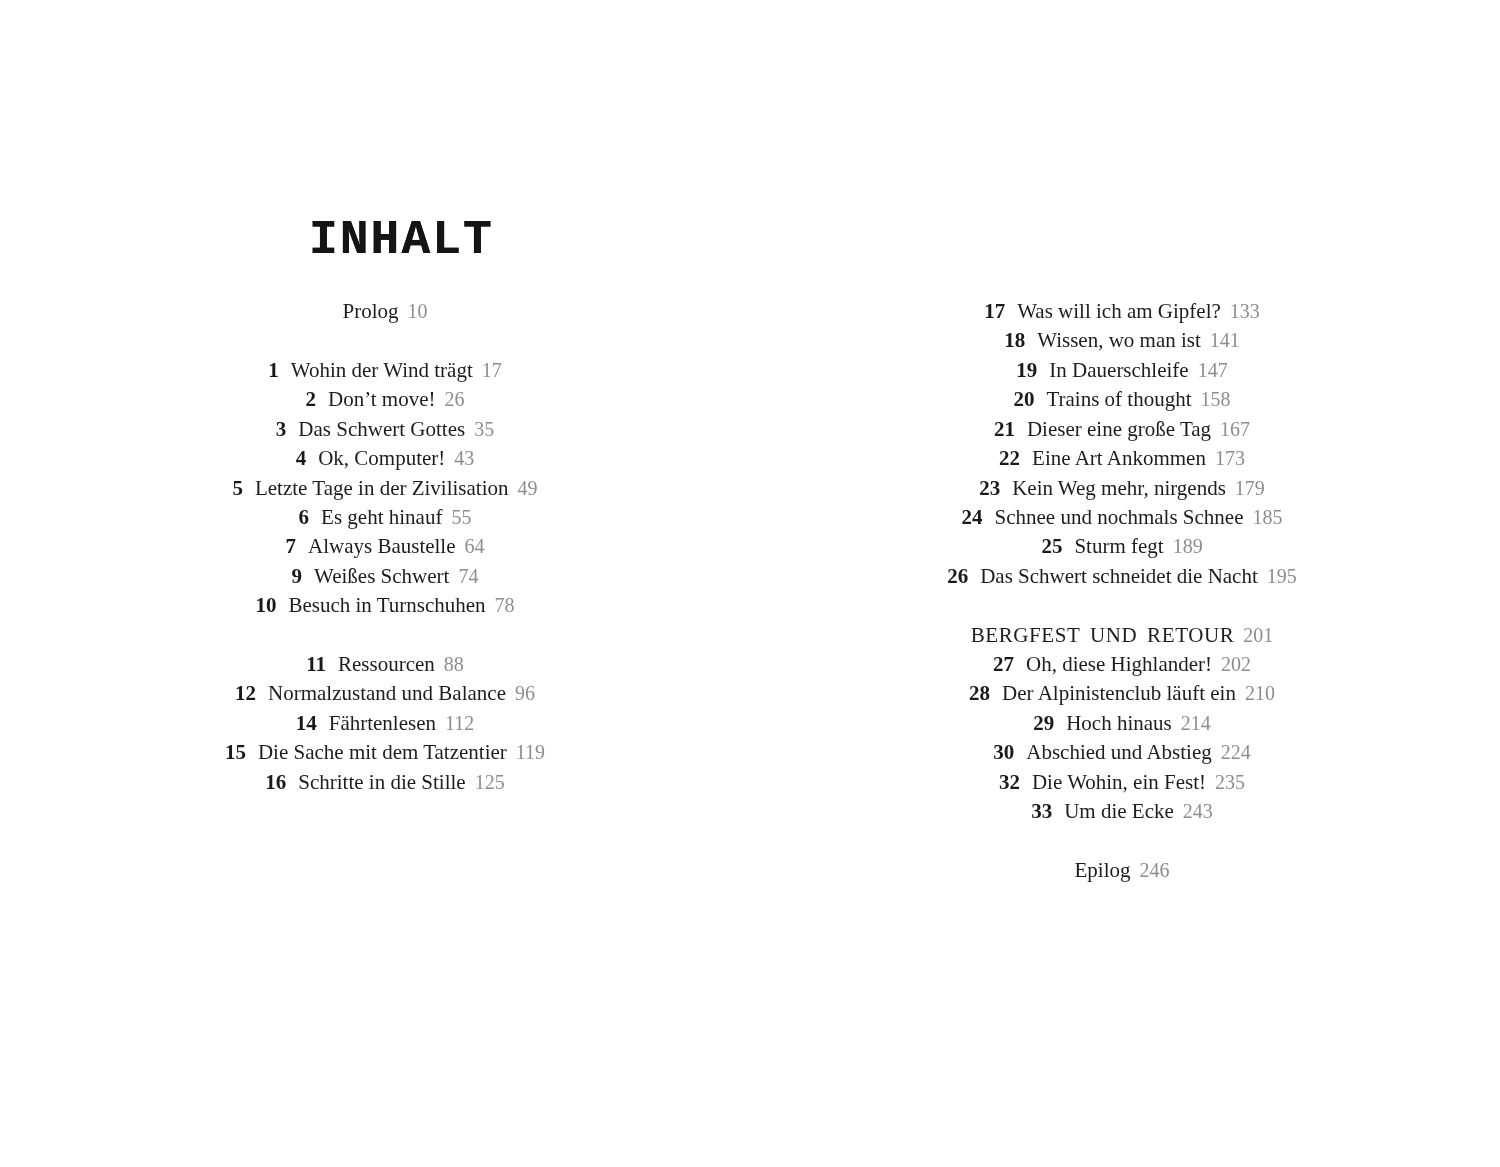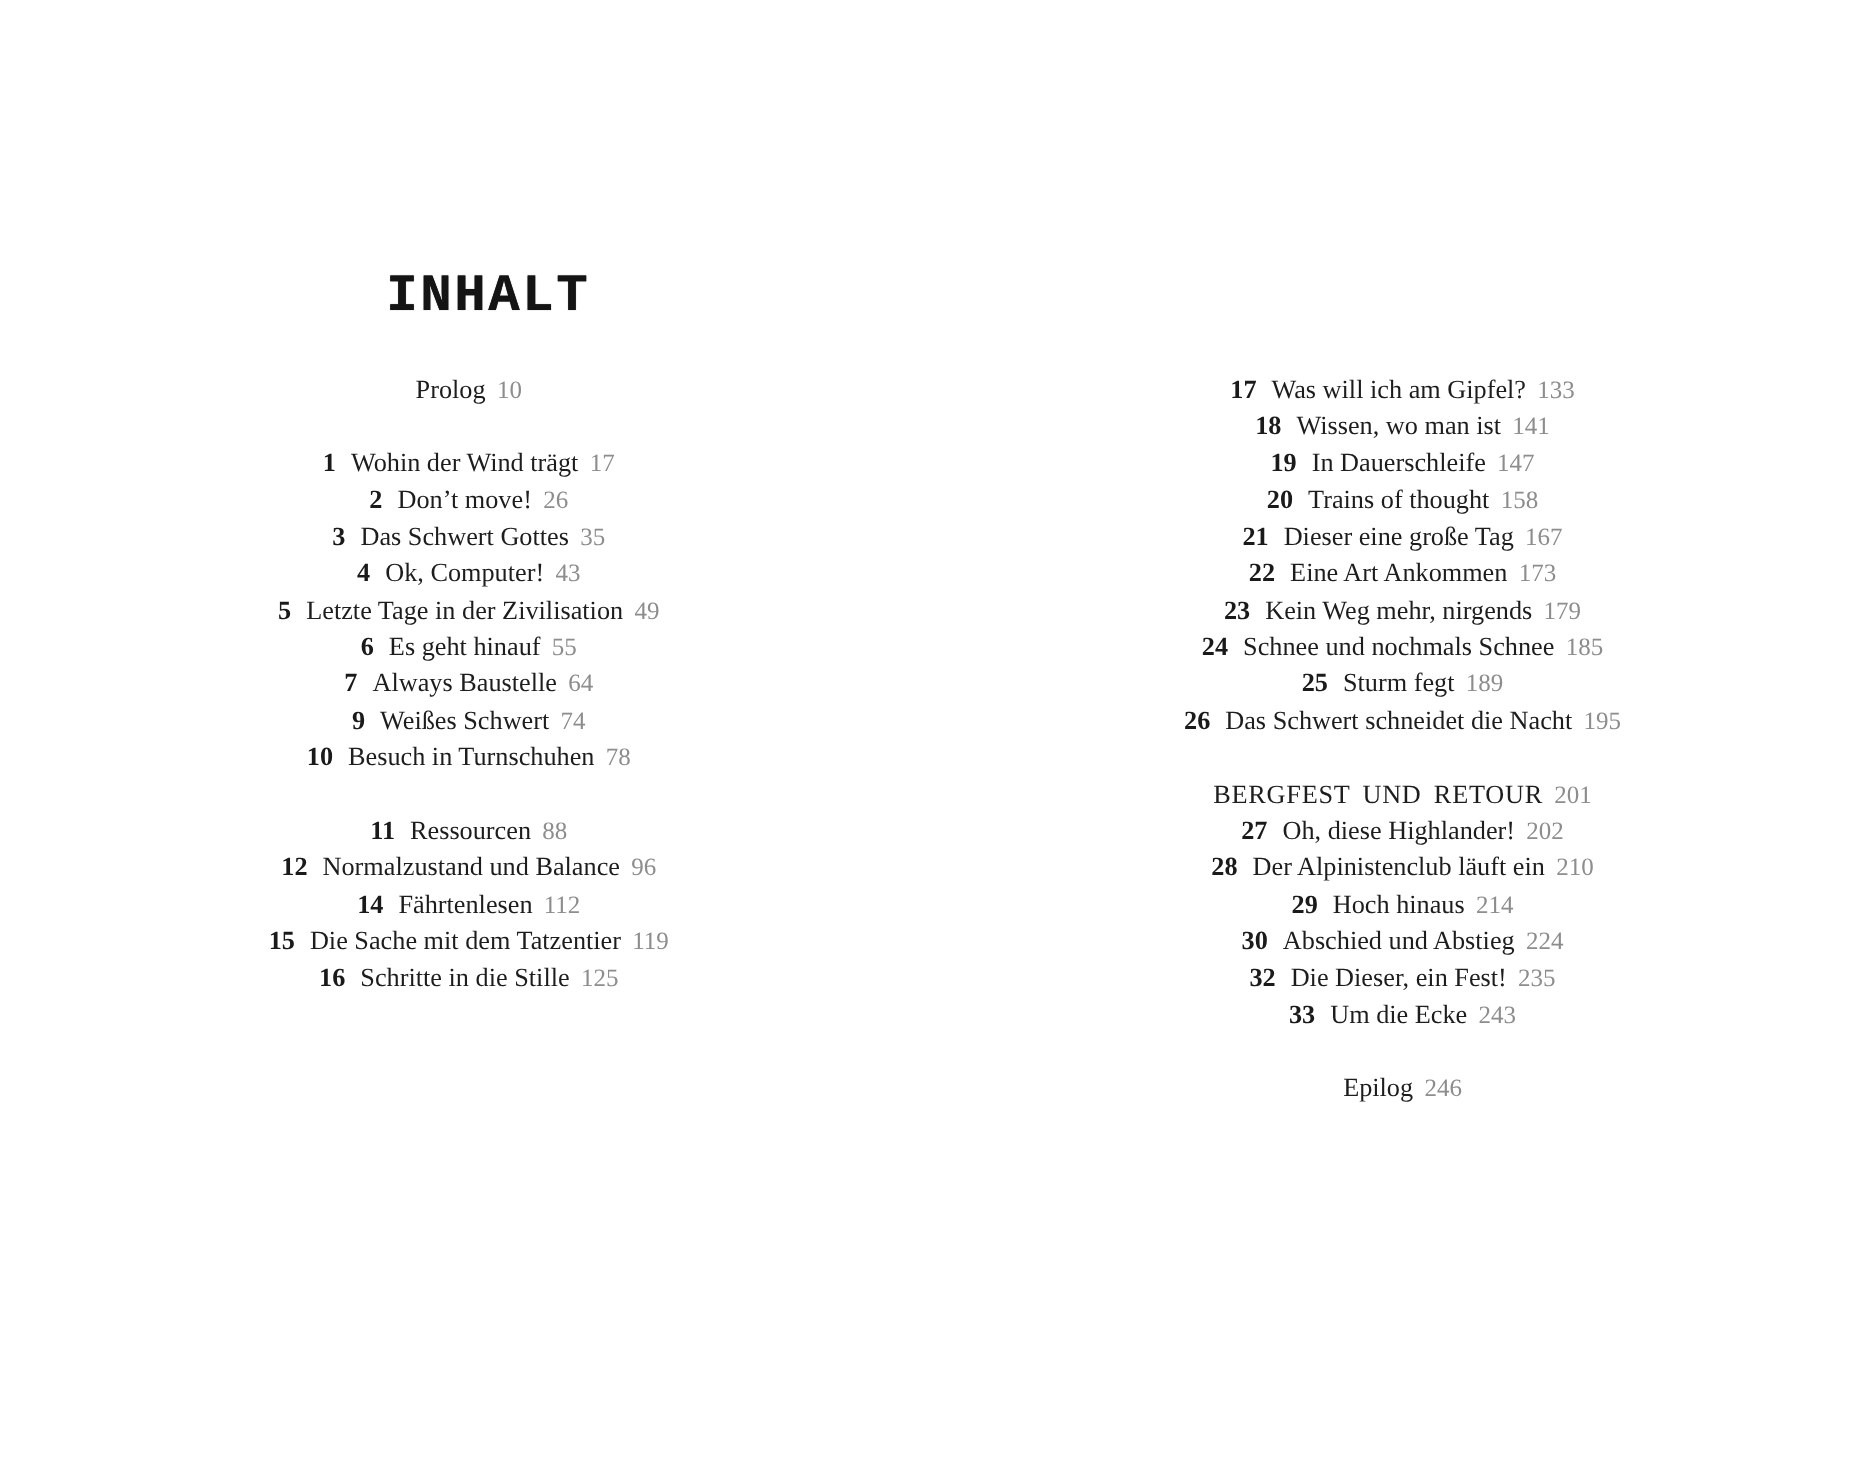--- a/index.html
+++ b/index.html
@@ -17,36 +17,36 @@
     position: absolute;
     inset: 0;
     background: #ffffff;
   }
   .toc-title {
     position: absolute;
     left: 309px;
     top: 216px;
     font-family: "Liberation Mono", "DejaVu Sans Mono", monospace;
     font-weight: 700;
-    font-size: 42px;
+    font-size: 48px;
     line-height: 1;
     letter-spacing: 2px;
     color: #141414;
     text-shadow: 0 0 0.6px #141414;
   }
   .toc-col {
     position: absolute;
     top: 297px;
     width: 490px;
     text-align: center;
     font-family: "Liberation Serif", "DejaVu Serif", serif;
     font-size: 21px;
     color: #1d1d1d;
   }
-  .toc-col.left  { left: 130px; }
+  .toc-col.left  { left: 140px; }
   .toc-col.right { left: 877px; }
   .row {
     height: 29.43px;
     line-height: 29.43px;
     white-space: nowrap;
   }
   .num {
     font-weight: 700;
     margin-right: 12px;
     color: #1a1a1a;
@@ -102,18 +102,18 @@
       <div class="row"><span class="num">23</span><span class="title-text">Kein Weg mehr, nirgends</span><span class="pg">179</span></div>
       <div class="row"><span class="num">24</span><span class="title-text">Schnee und nochmals Schnee</span><span class="pg">185</span></div>
       <div class="row"><span class="num">25</span><span class="title-text">Sturm fegt</span><span class="pg">189</span></div>
       <div class="row"><span class="num">26</span><span class="title-text">Das Schwert schneidet die Nacht</span><span class="pg">195</span></div>
       <div class="row"></div>
       <div class="row section"><span class="title-text">BERGFEST UND RETOUR</span><span class="pg">201</span></div>
       <div class="row"><span class="num">27</span><span class="title-text">Oh, diese Highlander!</span><span class="pg">202</span></div>
       <div class="row"><span class="num">28</span><span class="title-text">Der Alpinistenclub läuft ein</span><span class="pg">210</span></div>
       <div class="row"><span class="num">29</span><span class="title-text">Hoch hinaus</span><span class="pg">214</span></div>
       <div class="row"><span class="num">30</span><span class="title-text">Abschied und Abstieg</span><span class="pg">224</span></div>
-      <div class="row"><span class="num">32</span><span class="title-text">Die Dieser, ein Fest!</span><span class="pg">235</span></div>
+      <div class="row"><span class="num">32</span><span class="title-text">Die Wohin, ein Fest!</span><span class="pg">235</span></div>
       <div class="row"><span class="num">33</span><span class="title-text">Um die Ecke</span><span class="pg">243</span></div>
       <div class="row"></div>
       <div class="row"><span class="title-text">Epilog</span><span class="pg">246</span></div>
     </div>
 </div>
 
 </body></html>

